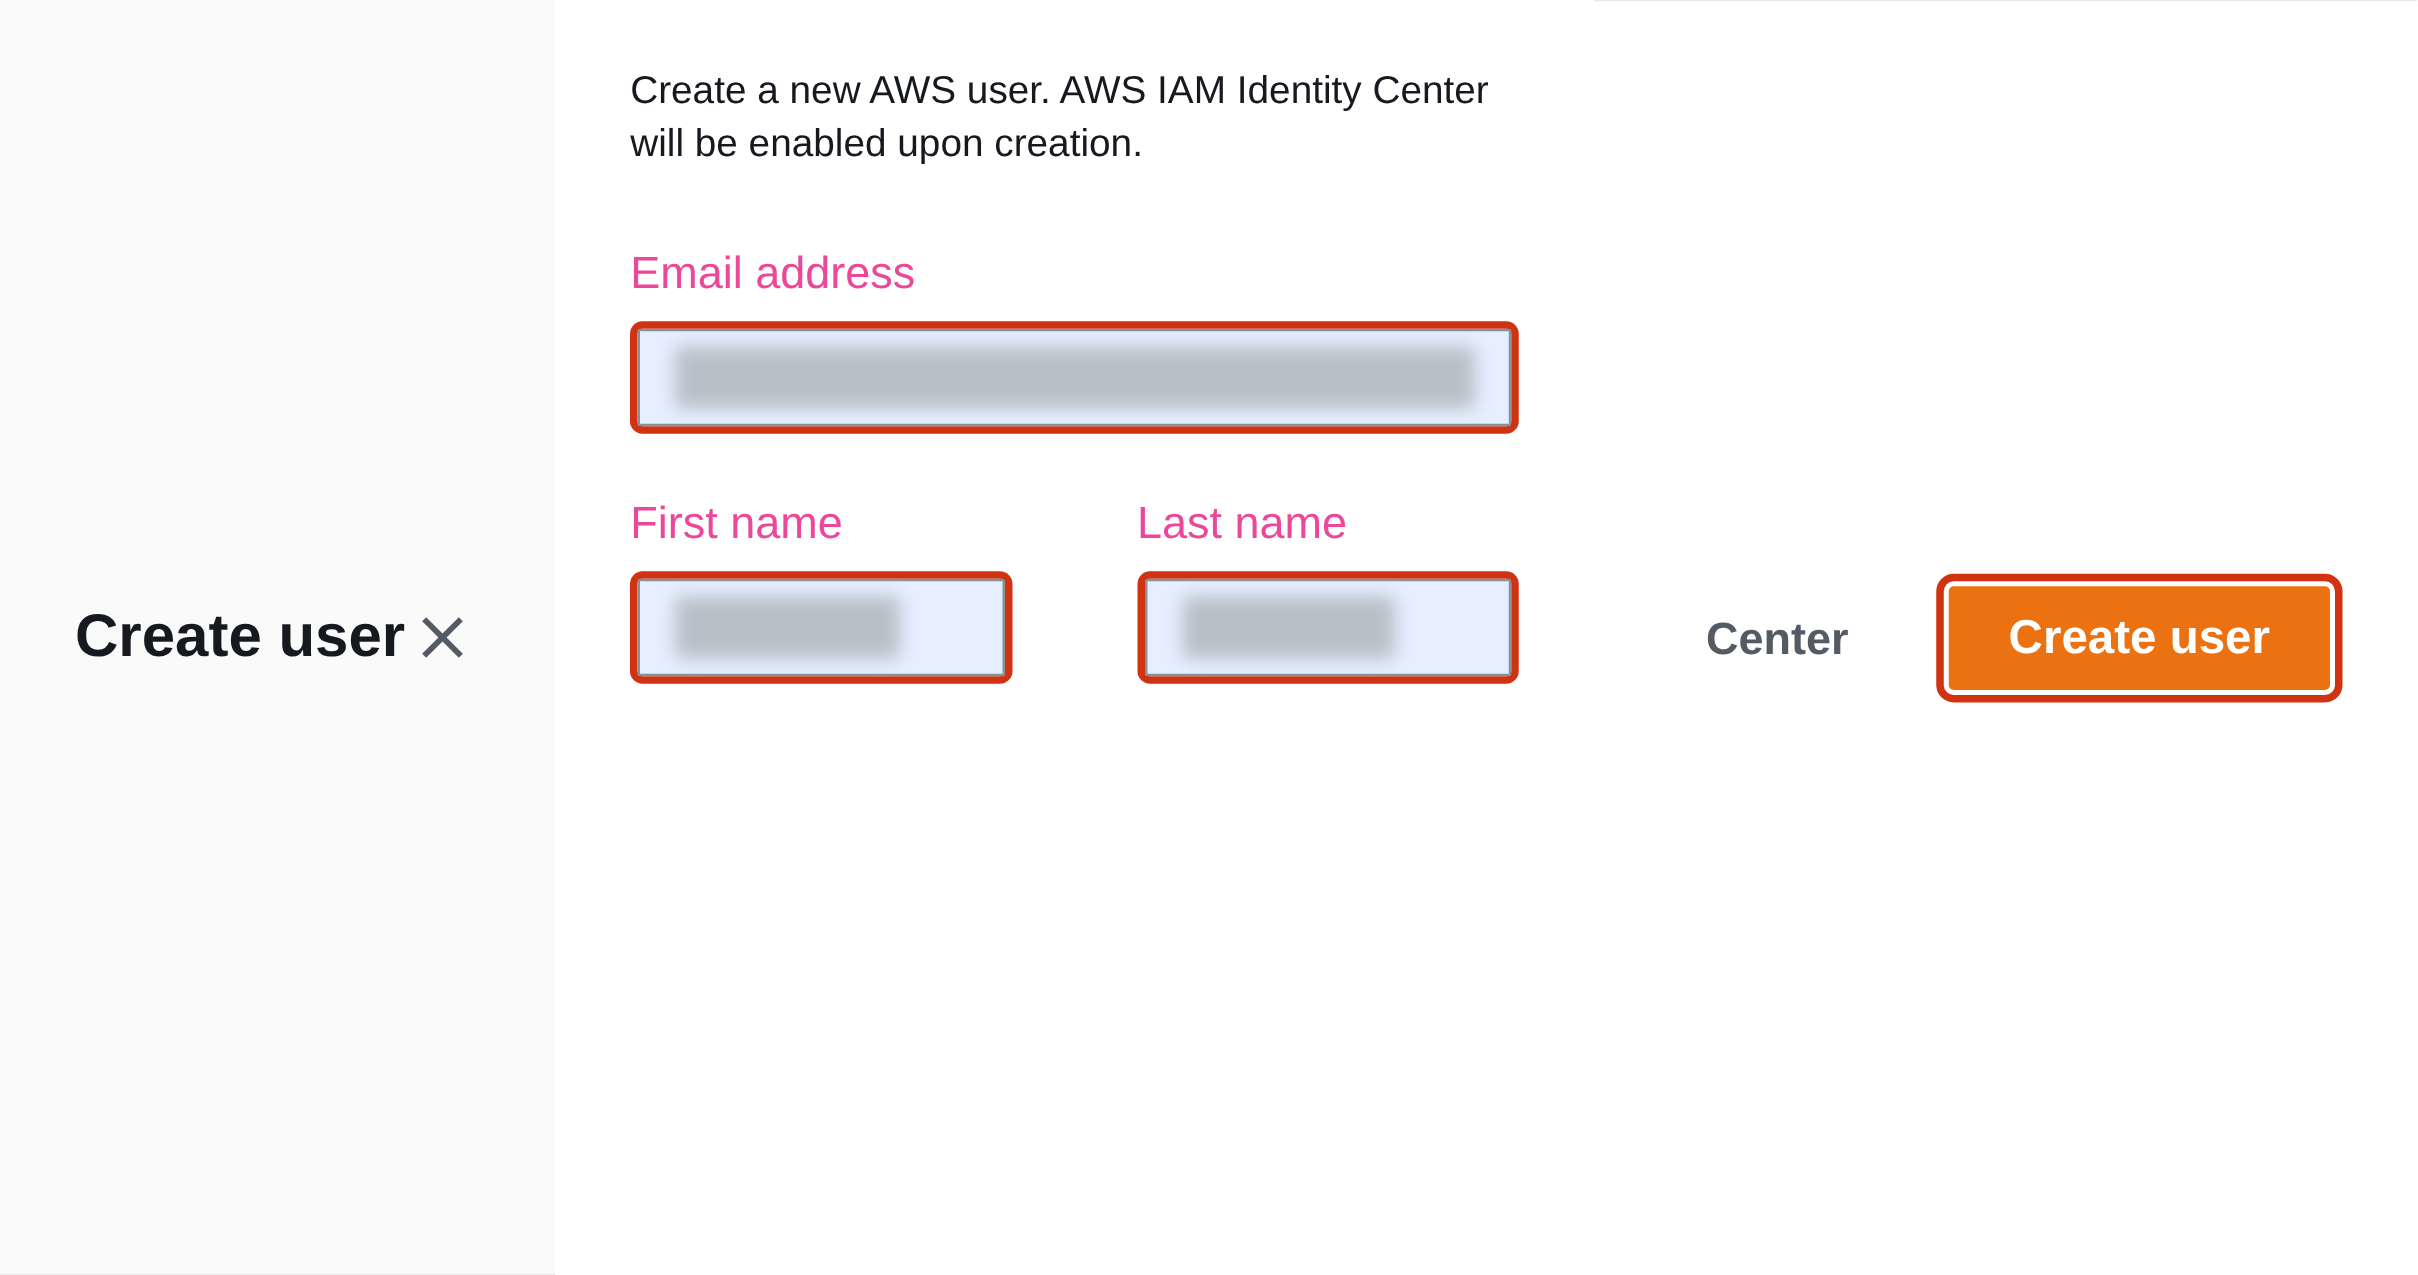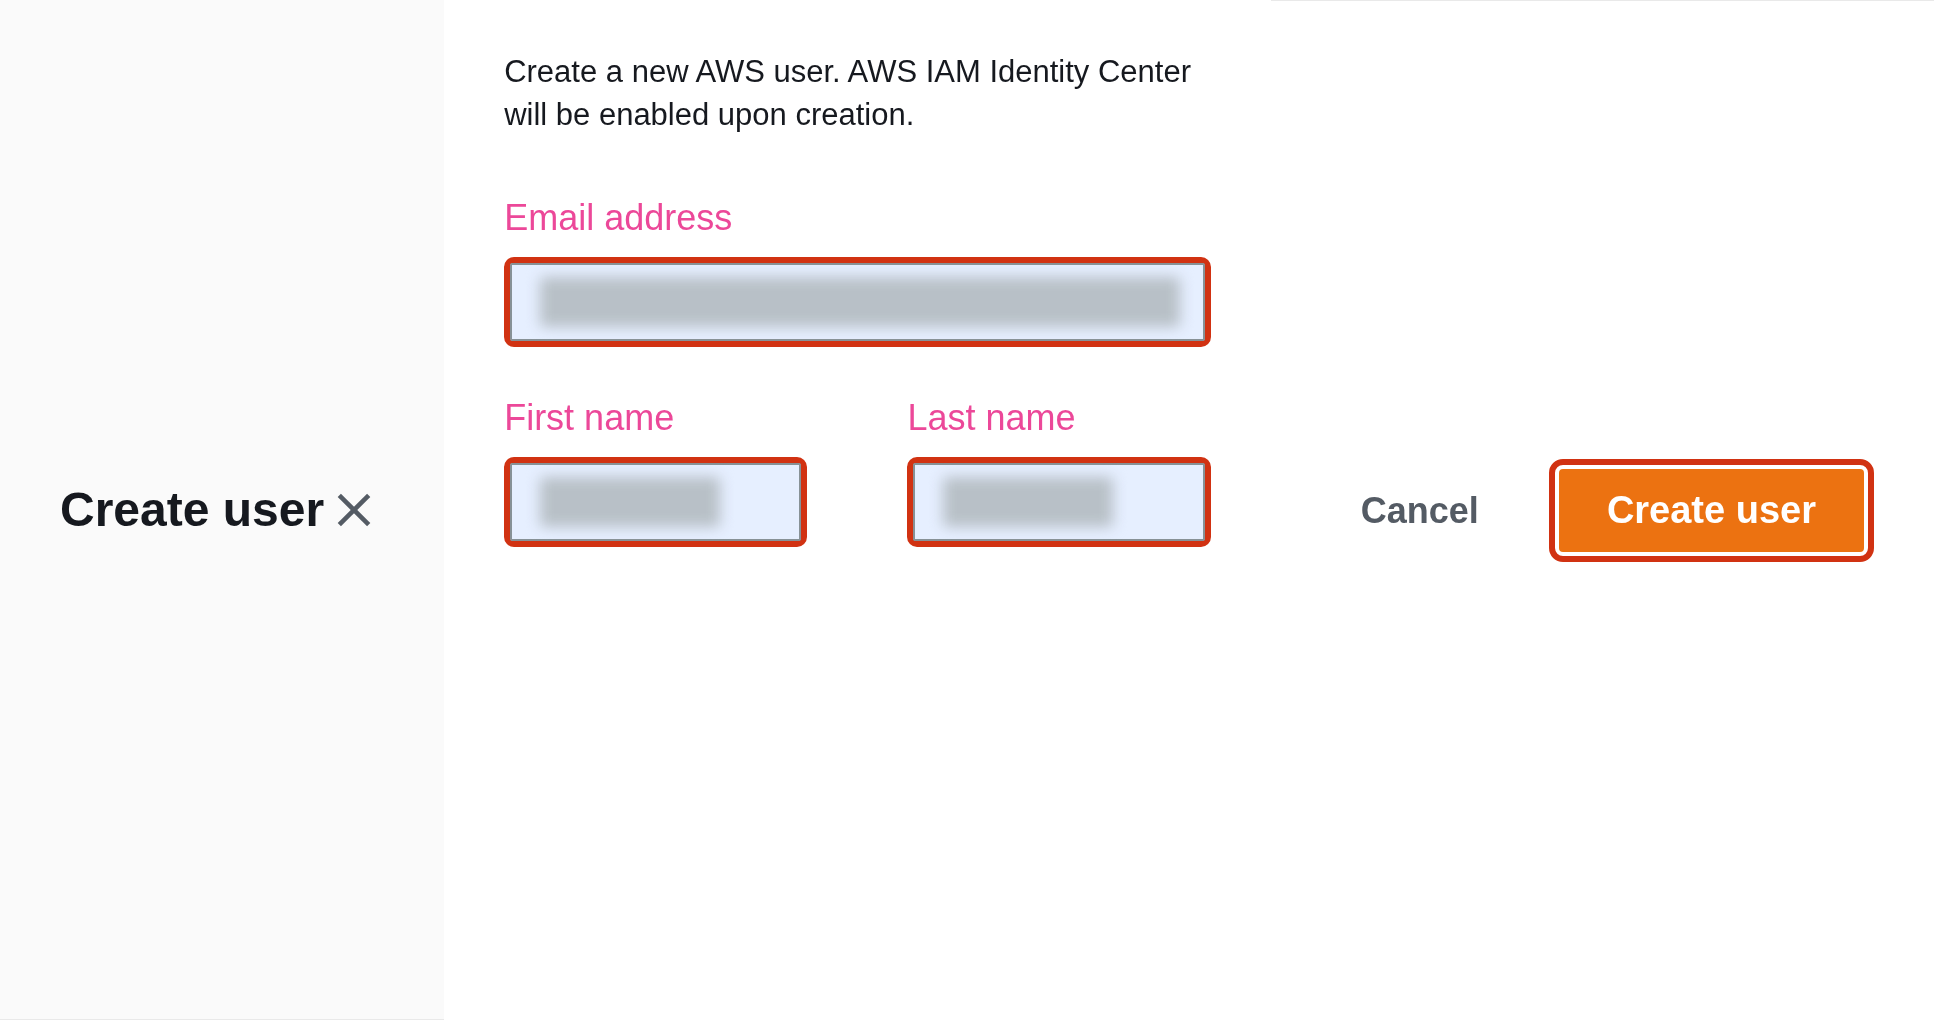--- a/index.html
+++ b/index.html
@@ -179,18 +179,18 @@
           <div class="input-wrapper">
             <div class="input-box"></div>
             <span class="redacted-fill" style="width: 170px;"></span>
           </div>
         </div>
       </div>
     </div>
   </div>
 
   <div class="modal-footer">
-    <button class="btn-cancel">Cancel</button>
+    <button class="btn-cancel">Center</button>
     <div class="btn-create-wrapper">
       <button class="btn-create">Create user</button>
     </div>
   </div>
 </div>
 
 </body></html>

